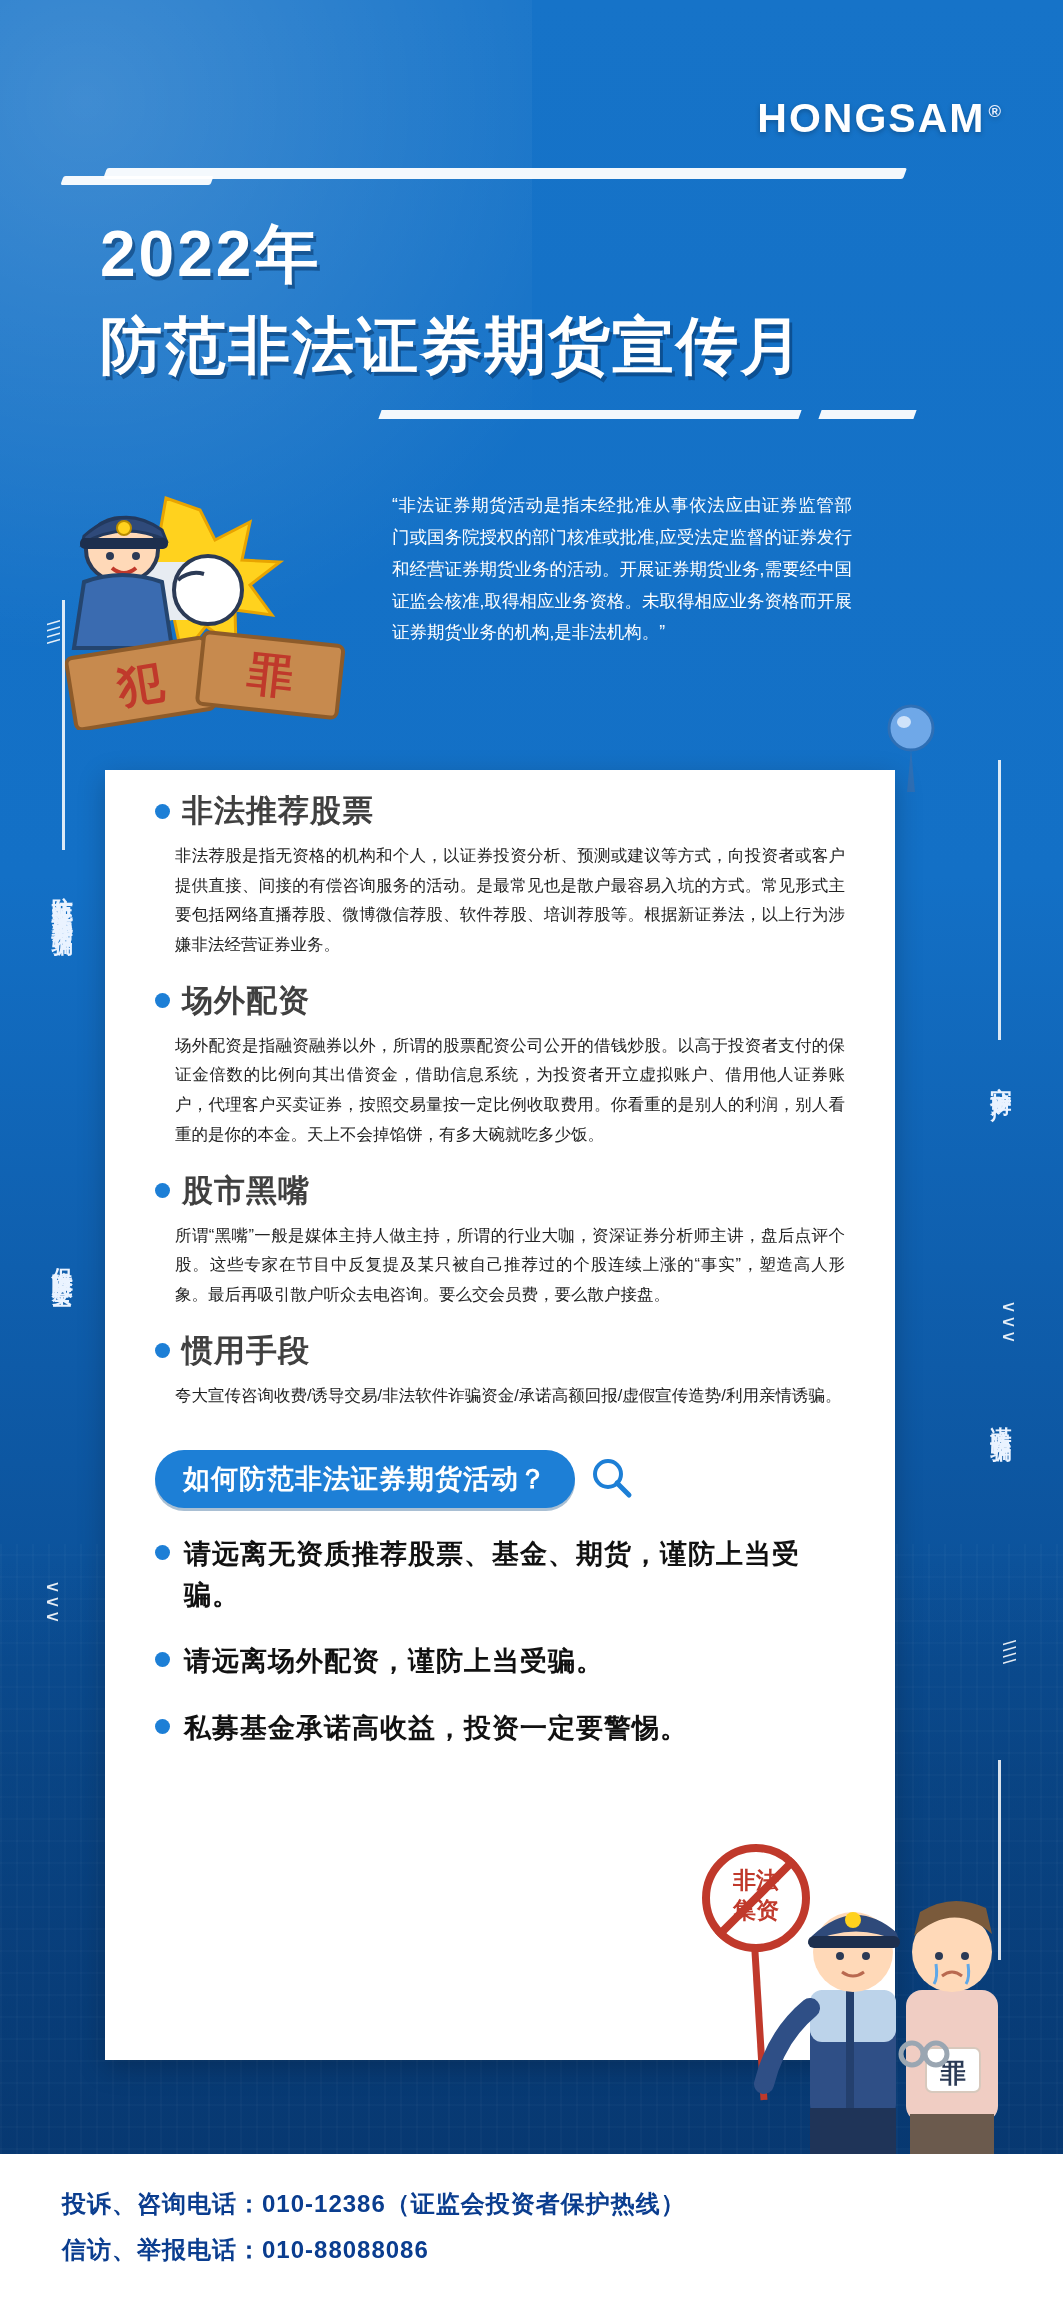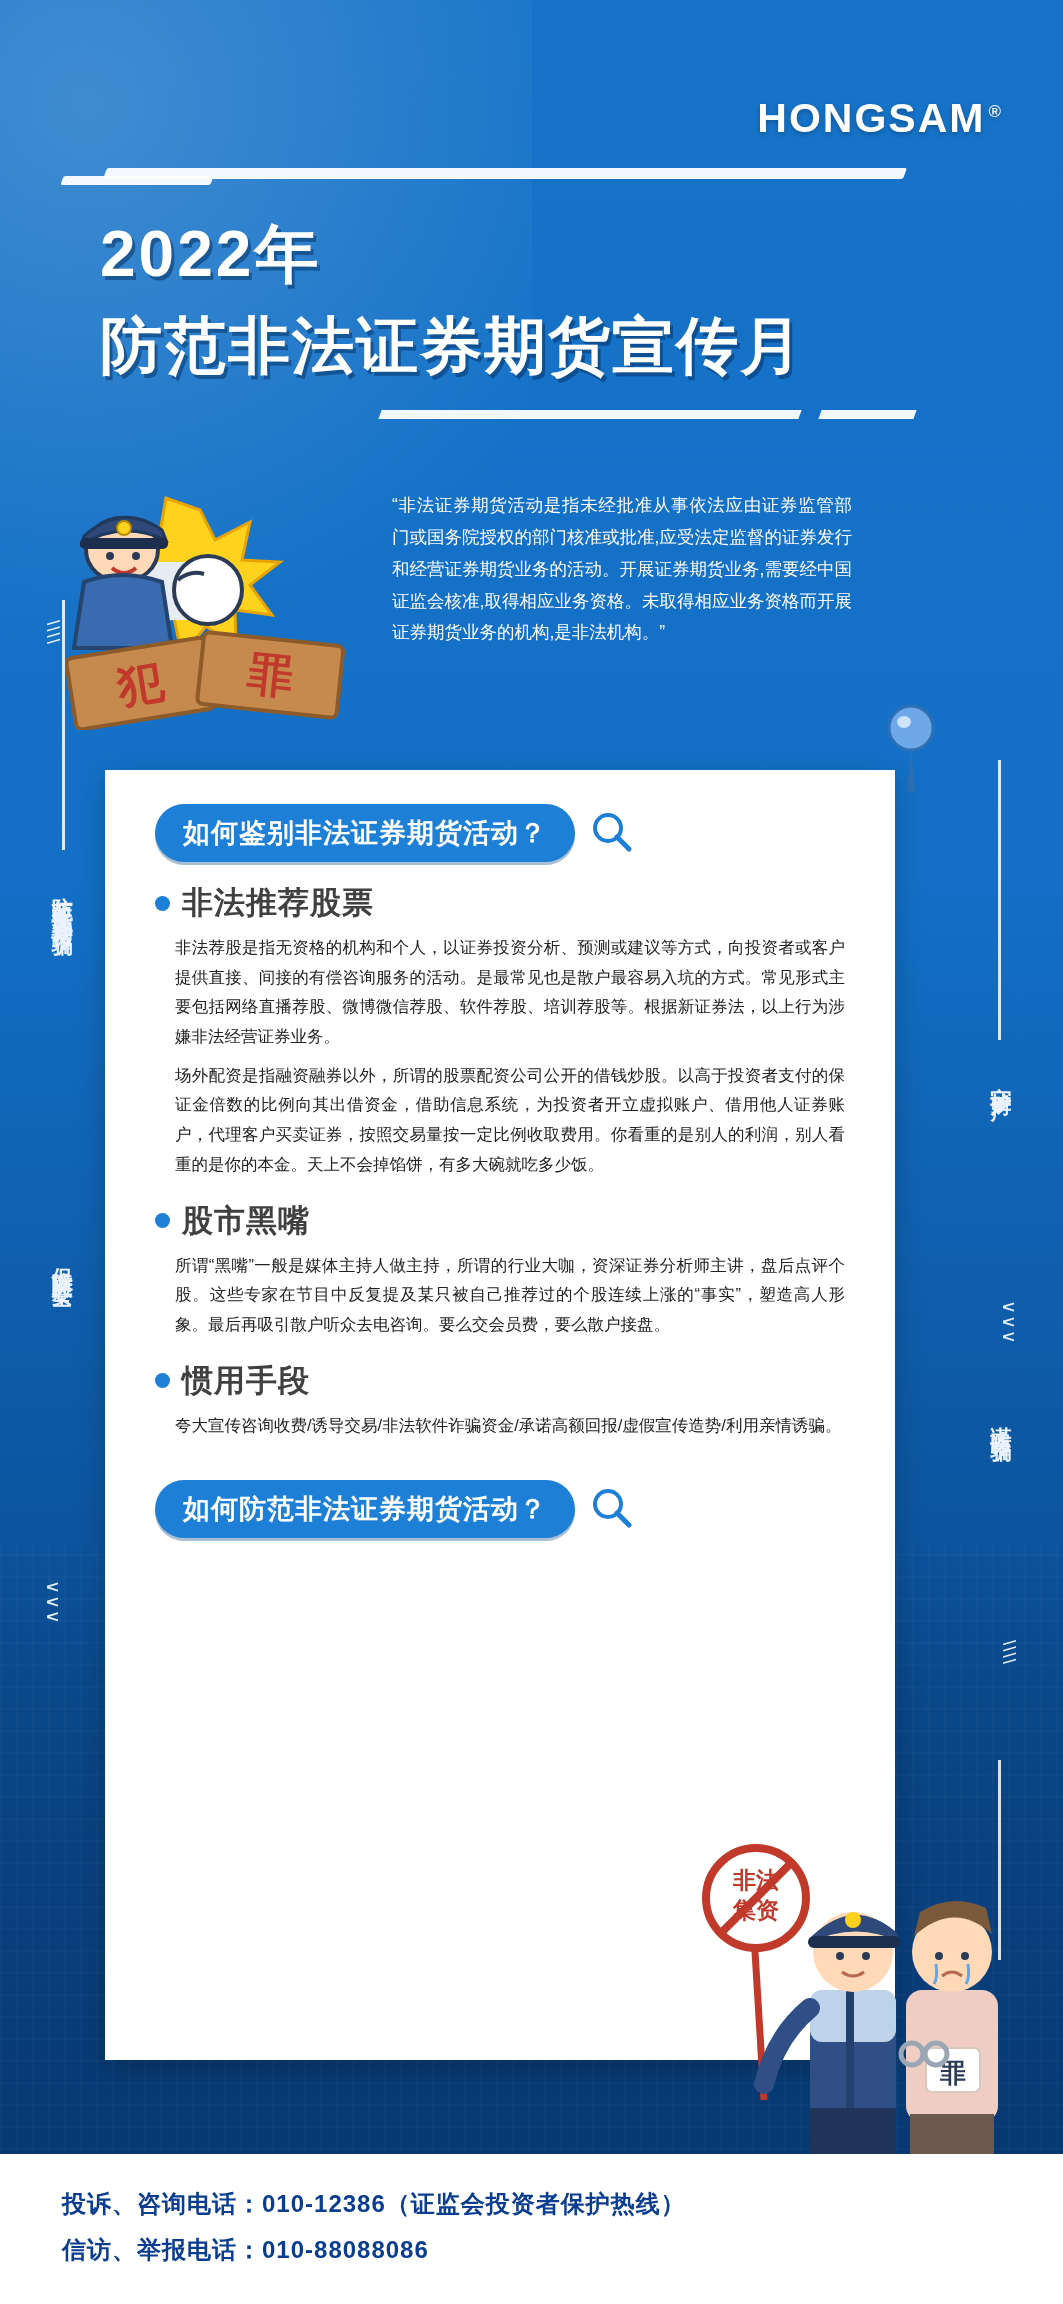--- a/index.html
+++ b/index.html
@@ -190,37 +190,32 @@
 <div class="pin">
   <svg width="62" height="96" viewBox="0 0 62 96">
     <ellipse cx="31" cy="28" rx="22" ry="22" fill="#6fa8e8" stroke="#2e6fb5" stroke-width="3"></ellipse>
     <ellipse cx="24" cy="22" rx="7" ry="6" fill="#cfe3fa"></ellipse>
     <path d="M31,48 L35,92 L27,92 Z" fill="#2e6fb5"></path>
   </svg>
 </div>
 
 <div class="card">
 
-  <div class="pill">
-    <div class="pill-box">如何鉴别非法证券期货活动？</div>
-    <span class="mag">
-      <svg width="44" height="44" viewBox="0 0 44 44">
-        <circle cx="19" cy="19" r="13" fill="none" stroke="#1d7fd6" stroke-width="4"></circle>
-        <line x1="28" y1="28" x2="40" y2="40" stroke="#1d7fd6" stroke-width="5" stroke-linecap="round"></line>
-      </svg>
-    </span>
-  </div>
 
   <div class="blk">
     <div class="h-item">
       <span class="dot"></span>
       <span class="h-txt">非法推荐股票</span>
     </div>
     <div class="p-txt">非法荐股是指无资格的机构和个人，以证券投资分析、预测或建议等方式，向投资者或客户提供直接、间接的有偿咨询服务的活动。是最常见也是散户最容易入坑的方式。常见形式主要包括网络直播荐股、微博微信荐股、软件荐股、培训荐股等。根据新证券法，以上行为涉嫌非法经营证券业务。</div>
 
+    <div class="h-item">
+      <span class="dot"></span>
+      <span class="h-txt">场外配资</span>
+    </div>
     <div class="p-txt">场外配资是指融资融券以外，所谓的股票配资公司公开的借钱炒股。以高于投资者支付的保证金倍数的比例向其出借资金，借助信息系统，为投资者开立虚拟账户、借用他人证券账户，代理客户买卖证券，按照交易量按一定比例收取费用。你看重的是别人的利润，别人看重的是你的本金。天上不会掉馅饼，有多大碗就吃多少饭。</div>
 
     <div class="h-item">
       <span class="dot"></span>
       <span class="h-txt">股市黑嘴</span>
     </div>
     <div class="p-txt">所谓“黑嘴”一般是媒体主持人做主持，所谓的行业大咖，资深证券分析师主讲，盘后点评个股。这些专家在节目中反复提及某只被自己推荐过的个股连续上涨的“事实”，塑造高人形象。最后再吸引散户听众去电咨询。要么交会员费，要么散户接盘。</div>
 
     <div class="h-item">
       <span class="dot"></span>
@@ -232,20 +227,34 @@
   <div class="pill" style="margin-top:40px;">
     <div class="pill-box">如何防范非法证券期货活动？</div>
     <span class="mag">
       <svg width="44" height="44" viewBox="0 0 44 44">
         <circle cx="19" cy="19" r="13" fill="none" stroke="#1d7fd6" stroke-width="4"></circle>
         <line x1="28" y1="28" x2="40" y2="40" stroke="#1d7fd6" stroke-width="5" stroke-linecap="round"></line>
       </svg>
     </span>
   </div>
 
+  <div class="blk">
+    <div class="big-item">
+      <span class="dot"></span>
+      <span class="big-txt">请远离无资质推荐股票、基金、期货，谨防上当受骗。</span>
+    </div>
+    <div class="big-item">
+      <span class="dot"></span>
+      <span class="big-txt">请远离场外配资，谨防上当受骗。</span>
+    </div>
+    <div class="big-item">
+      <span class="dot"></span>
+      <span class="big-txt">私募基金承诺高收益，投资一定要警惕。</span>
+    </div>
+  </div>
 </div>
 
 <div class="chars">
   <svg width="400" height="330" viewBox="0 0 400 330">
 
     <g>
       <line x1="92" y1="62" x2="104" y2="260" stroke="#c0392b" stroke-width="7"></line>
       <circle cx="96" cy="58" r="50" fill="#fff" stroke="#c0392b" stroke-width="8"></circle>
       <text x="96" y="48" font-size="23" fill="#c0392b" font-weight="bold" text-anchor="middle" font-family="DejaVu Sans, sans-serif">非法</text>
       <text x="96" y="78" font-size="23" fill="#c0392b" font-weight="bold" text-anchor="middle" font-family="DejaVu Sans, sans-serif">集资</text>

